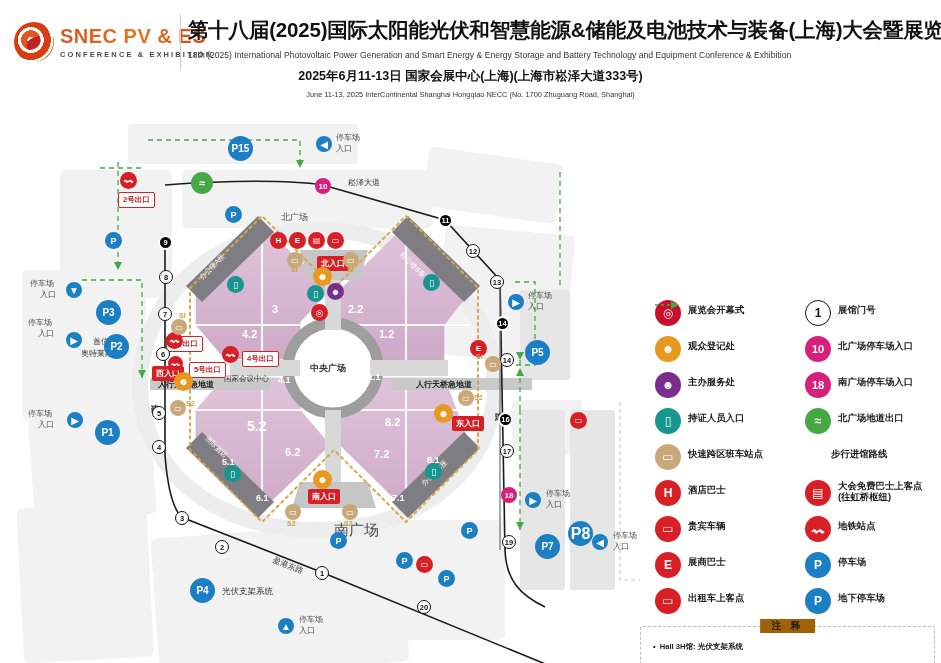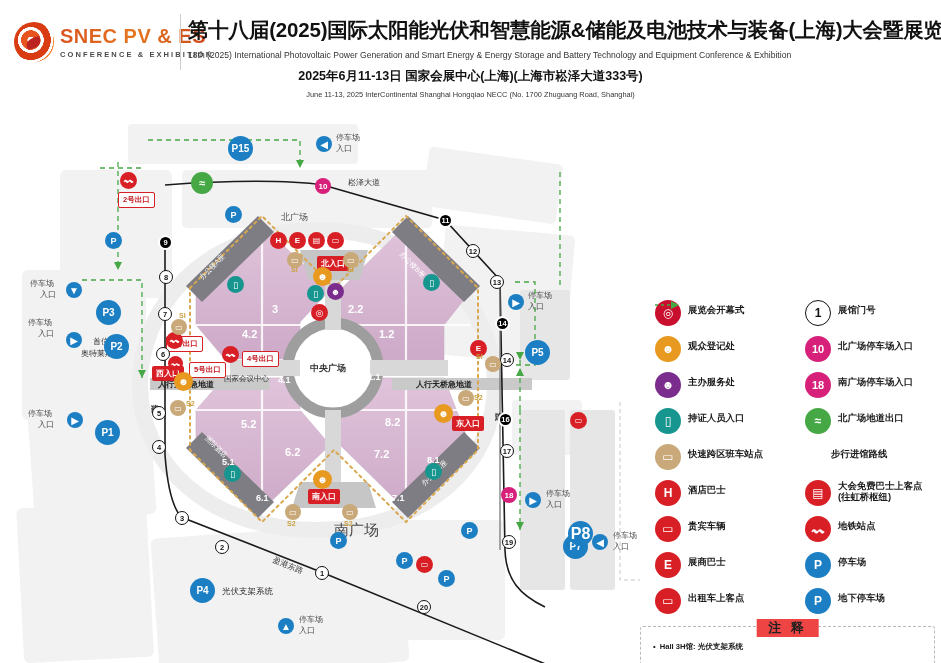--- a/index.html
+++ b/index.html
@@ -64,22 +64,22 @@
   .lrow { display:flex; align-items:flex-start; }
   .lico { flex:0 0 26px; height:26px; border-radius:50%; display:flex; align-items:center;
     justify-content:center; color:#fff; font-weight:bold; font-size:12px; margin-right:7px; }
   .ltxt { font-size:9.4px; color:#1a1a1a; font-weight:bold; line-height:11px; padding-top:4px; }
   .ltxt.two { padding-top:0px; }
   .dashline { flex:0 0 26px; height:26px; display:flex; align-items:center; }
 
   
   #notes { position:absolute; left:640px; top:516px; width:295px; height:88px;
      border:1px dashed #b9b9b9; border-radius:3px; background:#fff; }
-  #notes-title { position:absolute; left:50%; top:-8px; transform:translateX(-50%); background:#ef4444;
-     padding:0 12px; font-size:13px; font-weight:bold; letter-spacing:3px; color:#222; }
+  #notes-title { position:absolute; left:50%; top:-8px; transform:translateX(-50%); background:#a16207;
+     padding:0 12px; font-size:10px; font-weight:bold; letter-spacing:3px; color:#222; }
   #notes ul { margin:13px 0 0 12px; list-style:none; }
   #notes li { font-size:7.6px; color:#1a1a1a; line-height:14px; font-weight:bold; }
   #notes li::before { content:"\2022"; margin-right:4px; }
 </style>
 </head>
 <body>
 
 <div id="header">
 
   <div id="snec-logo">
@@ -216,21 +216,21 @@
     </g>
   </svg>
 
   <div class="mlabel w b" style="left:272px;top:193px;font-size:11px">3</div>
   <div class="mlabel w b" style="left:348px;top:193px;font-size:11px">2.2</div>
   <div class="mlabel w b" style="left:242px;top:218px;font-size:11px">4.2</div>
   <div class="mlabel w b" style="left:379px;top:218px;font-size:11px">1.2</div>
   <div class="mlabel w b" style="left:345px;top:236px;font-size:9px">2.1</div>
   <div class="mlabel w b" style="left:278px;top:265px;font-size:9px">4.1</div>
   <div class="mlabel w b" style="left:368px;top:262px;font-size:9px">1.1</div>
-  <div class="mlabel w b" style="left:241px;top:308px;font-size:11px">5.2</div>
+  <div class="mlabel w b" style="left:247px;top:308px;font-size:14px">5.2</div>
   <div class="mlabel w b" style="left:385px;top:306px;font-size:11px">8.2</div>
   <div class="mlabel w b" style="left:285px;top:336px;font-size:11px">6.2</div>
   <div class="mlabel w b" style="left:374px;top:338px;font-size:11px">7.2</div>
   <div class="mlabel w b" style="left:222px;top:347px;font-size:9px">5.1</div>
   <div class="mlabel w b" style="left:427px;top:345px;font-size:9px">8.1</div>
   <div class="mlabel w b" style="left:256px;top:383px;font-size:9px">6.1</div>
   <div class="mlabel w b" style="left:392px;top:383px;font-size:9px">7.1</div>
 
   <div class="mlabel b" style="left:310px;top:252px;font-size:9px;color:#333">中央广场</div>
 
@@ -267,21 +267,21 @@
   <div class="mlabel" style="left:272px;top:450px;font-size:8px;color:#333;transform:rotate(22deg)">盈港东路</div>
   <div class="mlabel" style="left:148px;top:288px;font-size:8px;color:#333;writing-mode:vertical-rl">诸光路</div>
   <div class="mlabel" style="left:492px;top:296px;font-size:8px;color:#333;writing-mode:vertical-rl">涞港路</div>
 
   <div class="pin p" style="left:228px;top:26px;width:25px;height:25px;font-size:10px">P15</div>
   <div class="pin p" style="left:96px;top:190px;width:25px;height:25px;font-size:10px">P3</div>
   <div class="pin p" style="left:104px;top:224px;width:25px;height:25px;font-size:10px">P2</div>
   <div class="pin p" style="left:95px;top:310px;width:25px;height:25px;font-size:10px">P1</div>
   <div class="pin p" style="left:190px;top:468px;width:25px;height:25px;font-size:10px">P4</div>
   <div class="pin p" style="left:525px;top:230px;width:25px;height:25px;font-size:10px">P5</div>
-  <div class="pin p" style="left:563px;top:424px;width:25px;height:25px;font-size:10px">P7</div>
+  <div class="pin p" style="left:535px;top:424px;width:25px;height:25px;font-size:10px">P7</div>
   <div class="pin p" style="left:568px;top:411px;width:25px;height:25px;font-size:16px">P8</div>
 
   <div class="pin p" style="left:225px;top:96px;width:17px;height:17px;font-size:9px">P</div>
   <div class="pin p" style="left:461px;top:412px;width:17px;height:17px;font-size:9px">P</div>
   <div class="pin p" style="left:438px;top:460px;width:17px;height:17px;font-size:9px">P</div>
   <div class="pin p" style="left:396px;top:442px;width:17px;height:17px;font-size:9px">P</div>
   <div class="pin p" style="left:330px;top:422px;width:17px;height:17px;font-size:9px">P</div>
   <div class="pin p" style="left:112px;top:236px;width:17px;height:17px;font-size:9px;opacity:0">P</div>
   <div class="pin p" style="left:110px;top:232px;width:0;height:0"></div>
 

